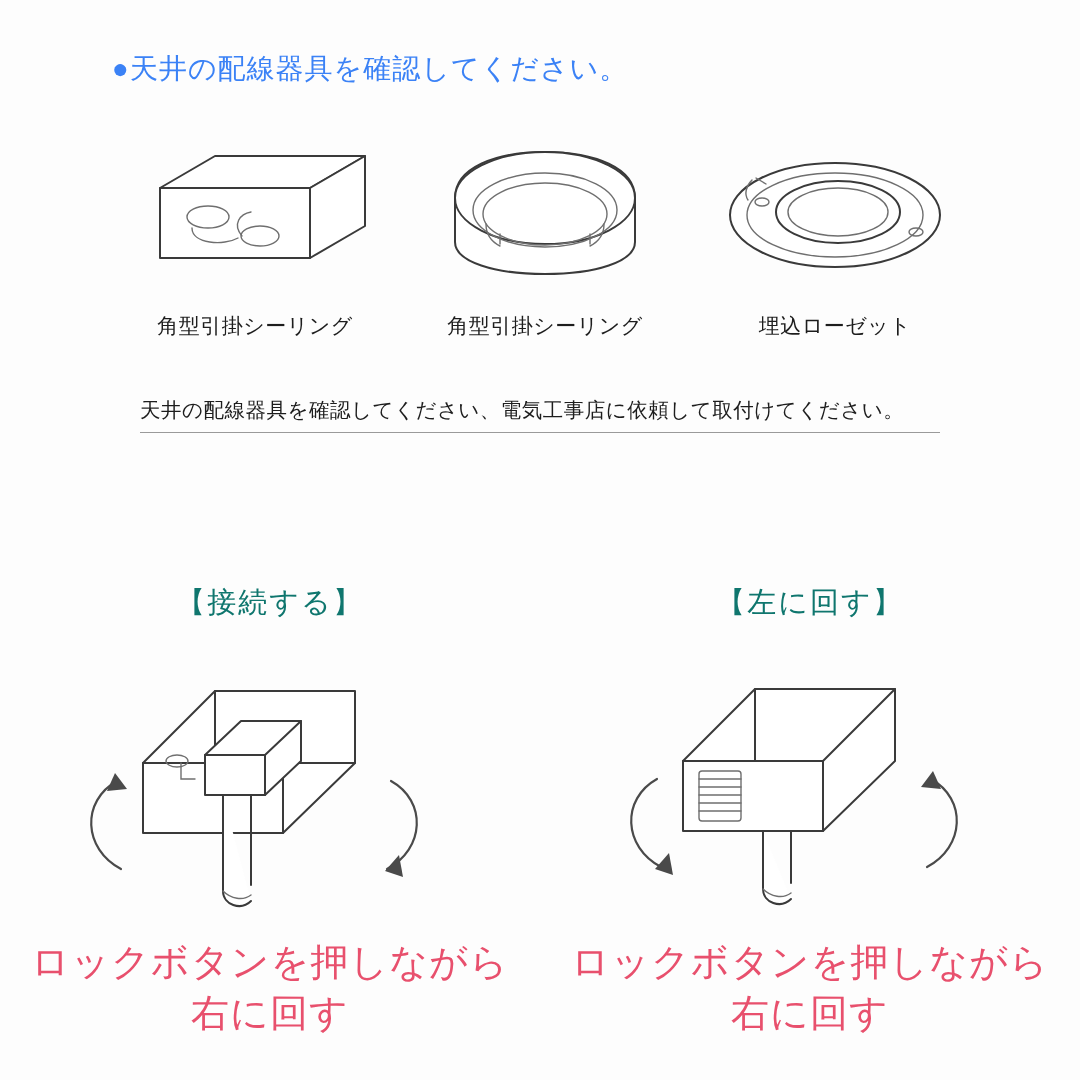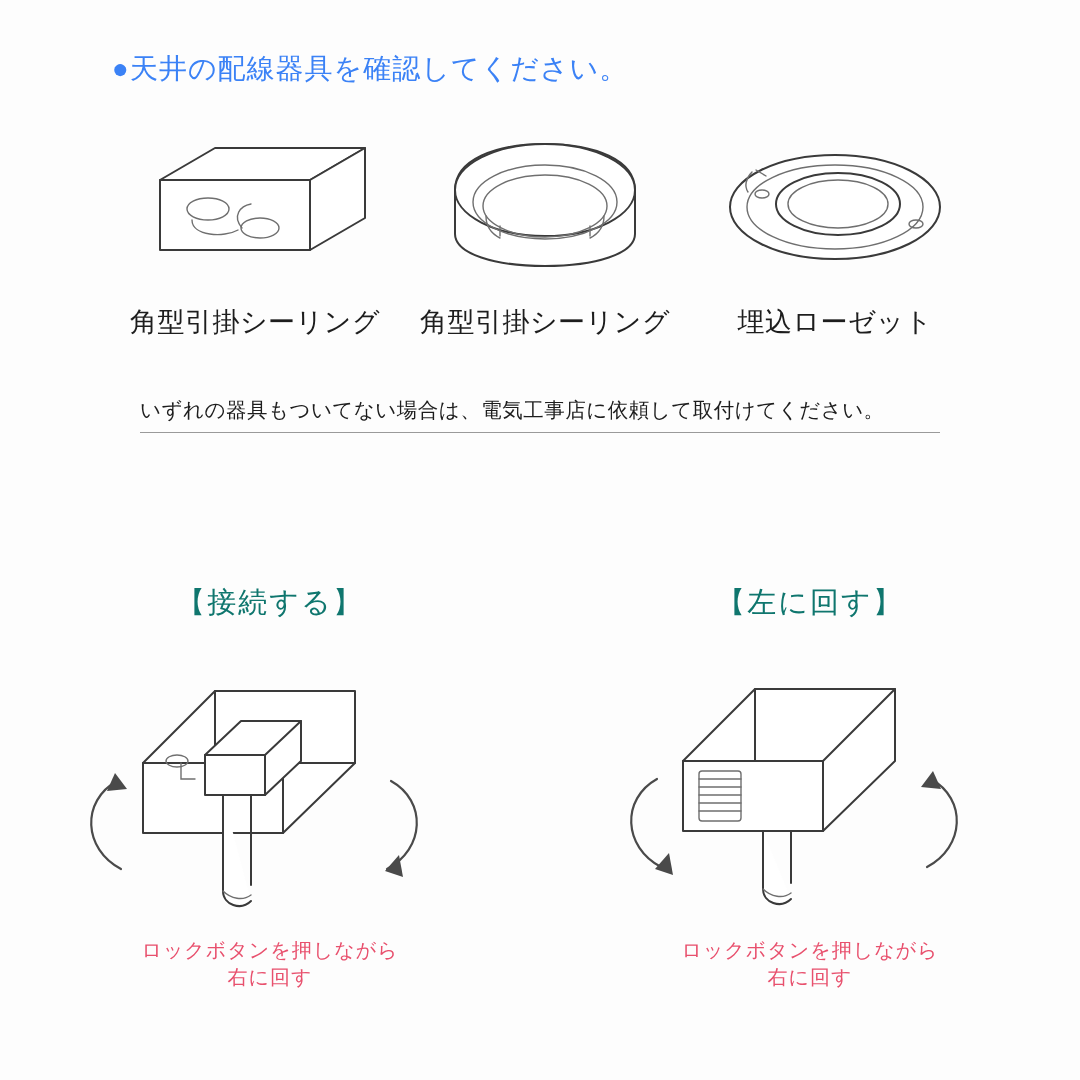--- a/index.html
+++ b/index.html
@@ -48,21 +48,21 @@
     text-align: center;
   }
   .fixture .art {
     height: 155px;
     display: flex;
     align-items: center;
     justify-content: center;
   }
   .fixture .caption {
     margin-top: 20px;
-    font-size: 27px;
+    font-size: 21px;
     letter-spacing: 0.5px;
     color: #1d1d1d;
     white-space: nowrap;
   }
 
   .note {
     position: absolute;
     left: 140px;
     top: 396px;
     width: 800px;
@@ -96,21 +96,21 @@
   }
   .panel .art {
     height: 300px;
     display: flex;
     align-items: center;
     justify-content: center;
     margin-top: 10px;
   }
   .panel .instruction {
     color: #e8506d;
-    font-size: 20px;
+    font-size: 38px;
     line-height: 1.35;
     letter-spacing: 1px;
     margin-top: 4px;
   }
   .panel .instruction .l2 { display: block; }
 
   svg { display: block; }
   .ln { fill: none; stroke: #3a3a3a; stroke-width: 2; stroke-linejoin: round; stroke-linecap: round; }
   .ln-thin { fill: none; stroke: #6f6f6f; stroke-width: 1.4; stroke-linecap: round; }
   .fillw { fill: #ffffff; }
@@ -172,21 +172,21 @@
           <ellipse class="ln-thin" cx="196" cy="92" rx="7" ry="4"></ellipse>
           <path class="ln-thin" d="M32 40 C26 46, 24 54, 28 60"></path>
           <path class="ln-thin" d="M36 38 L46 44"></path>
         </svg>
       </div>
       <div class="caption">埋込ローゼット</div>
     </div>
 
   </div>
 
-  <div class="note">いずれの器具もついてない場合は、電気工事店に依頼して取付けてください。</div>
+  <div class="note">天井の配線器具を確認してください、電気工事店に依頼して取付けてください。</div>
 
   <div class="panels">
 
     <div class="panel">
       <div class="title">【接続する】</div>
       <div class="art">
         <svg width="430" height="300" viewBox="0 0 430 300">
 
           <path class="ln fillw" d="M88 130 L160 58 L300 58 L300 130 L228 200 L88 200 Z"></path>
           <path class="ln" d="M88 130 L300 130"></path>

